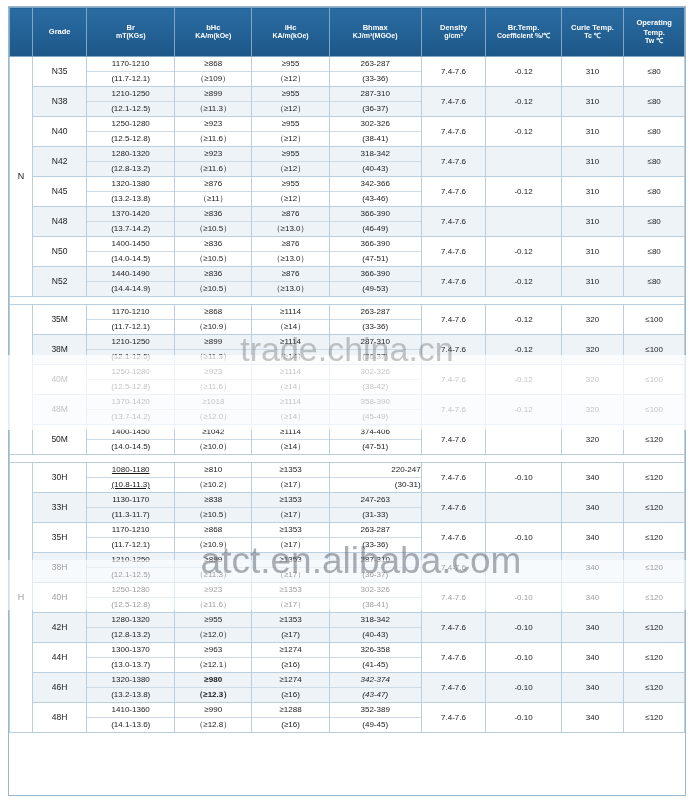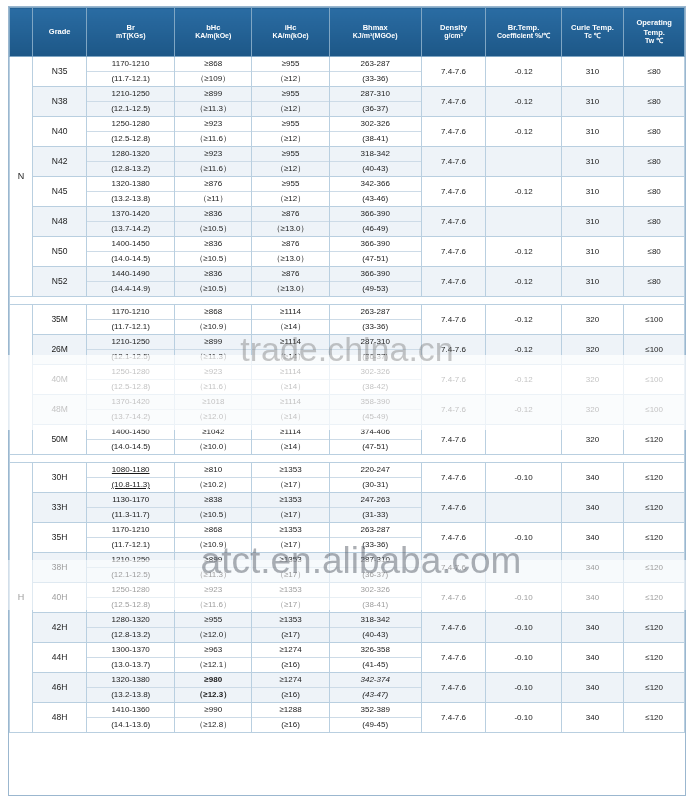--- a/index.html
+++ b/index.html
@@ -338,21 +338,21 @@
           <td class="split" style="height: 28px;">
             <span class="u">263-287</span>
             <span class="l">(33-36)</span>
           </td>
           <td class="merge">7.4-7.6</td>
           <td class="merge">-0.12</td>
           <td class="merge">320</td>
           <td class="merge">≤100</td>
         </tr>
         <tr class="alt">
-          <td class="grade">26M</td>
+          <td class="grade">38M</td>
           <td class="split" style="height: 28px;">
             <span class="u">1210-1250</span>
             <span class="l">(12.1-12.5)</span>
           </td>
           <td class="split" style="height: 28px;">
             <span class="u">≥899</span>
             <span class="l">（≥11.3）</span>
           </td>
           <td class="split" style="height: 28px;">
             <span class="u">≥1114</span>
@@ -447,21 +447,21 @@
             <span class="l">(10.8-11.3)</span>
           </td>
           <td class="split" style="height: 28px;">
             <span class="u">≥810</span>
             <span class="l">（≥10.2）</span>
           </td>
           <td class="split" style="height: 28px;">
             <span class="u">≥1353</span>
             <span class="l">（≥17）</span>
           </td>
-          <td class="split" style="height: 28px;">
+          <td class="split" style="height: 28px; text-align: right;">
             <span class="u">220-247</span>
             <span class="l">(30-31)</span>
           </td>
           <td class="merge">7.4-7.6</td>
           <td class="merge">-0.10</td>
           <td class="merge">340</td>
           <td class="merge">≤120</td>
         </tr>
         <tr class="alt">
           <td class="grade">33H</td>

